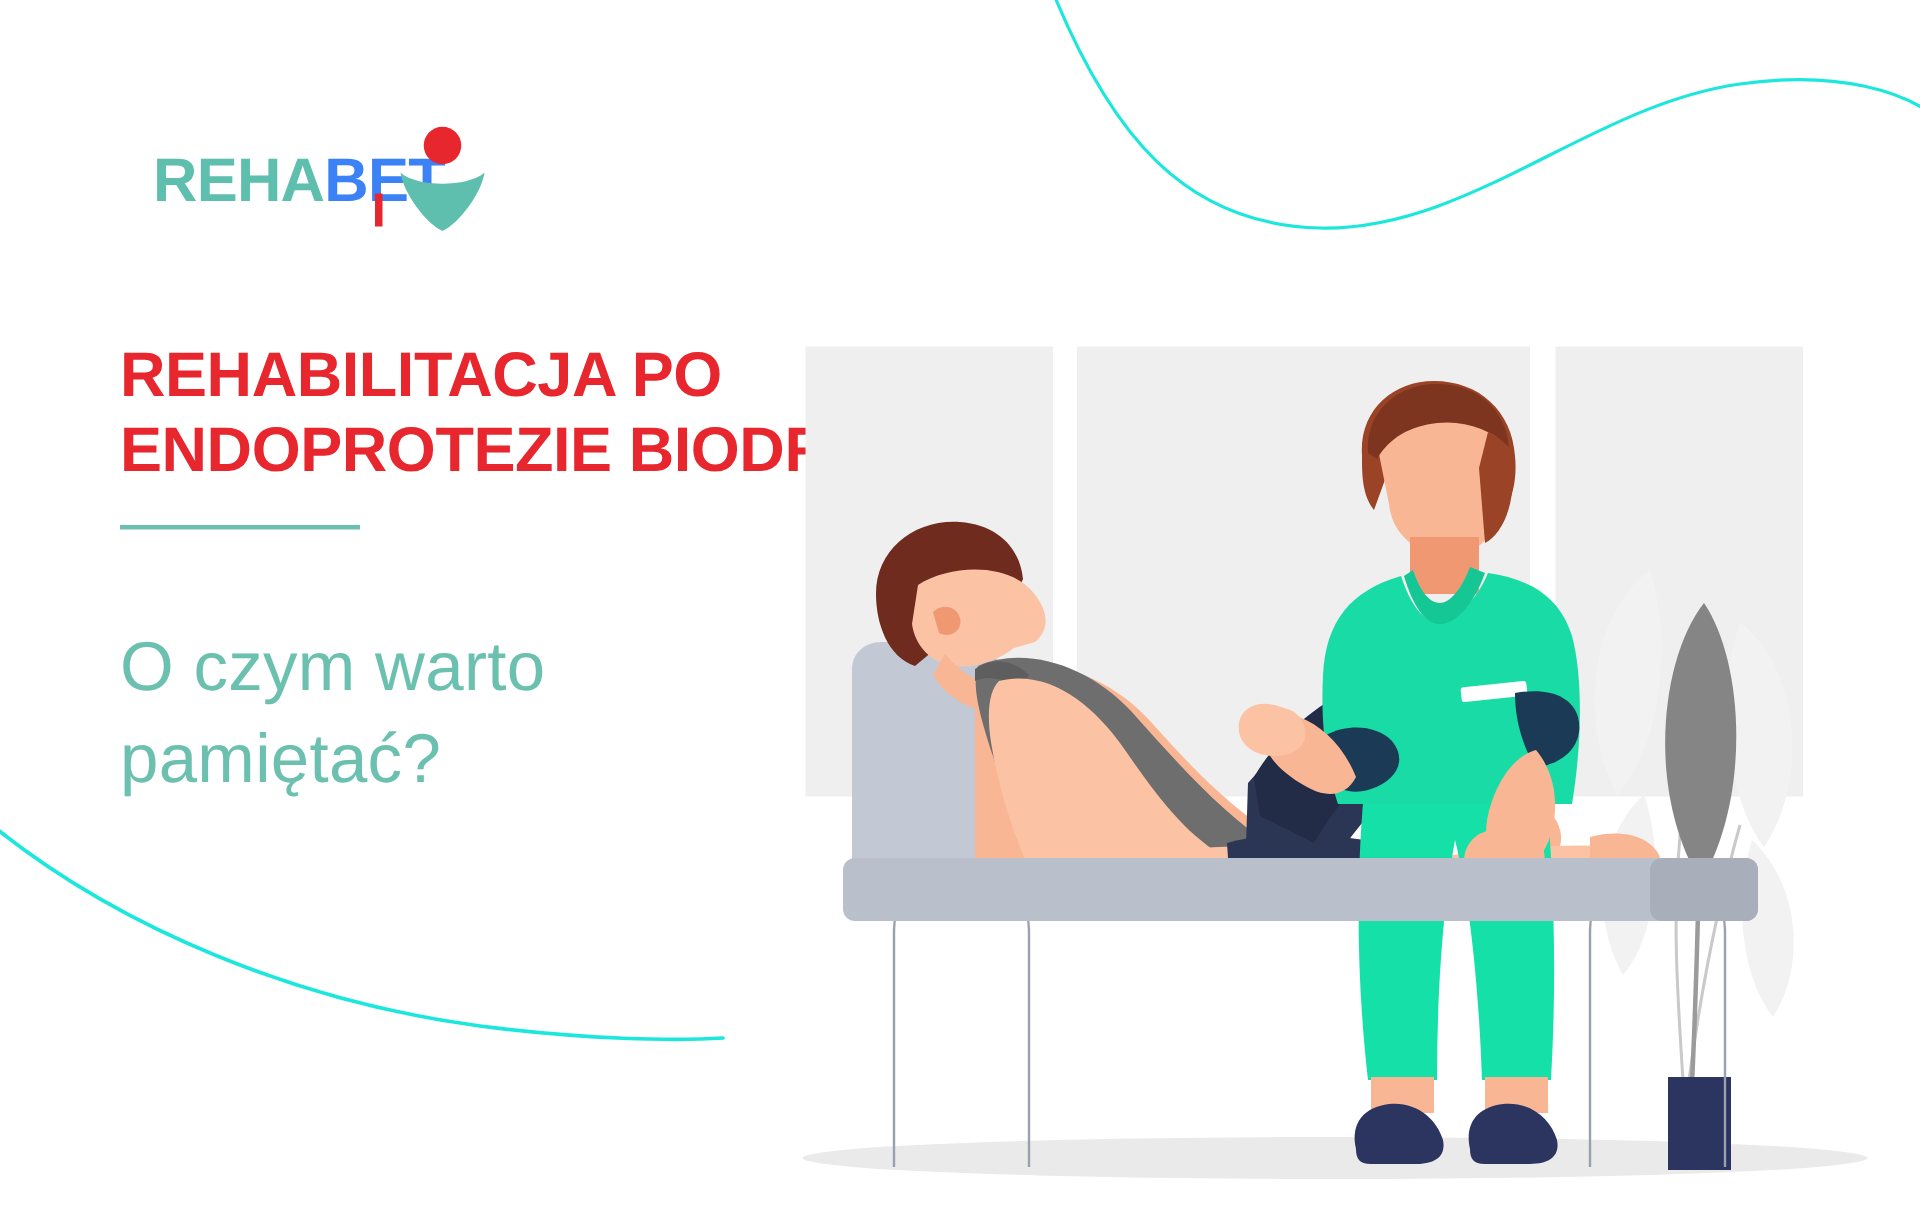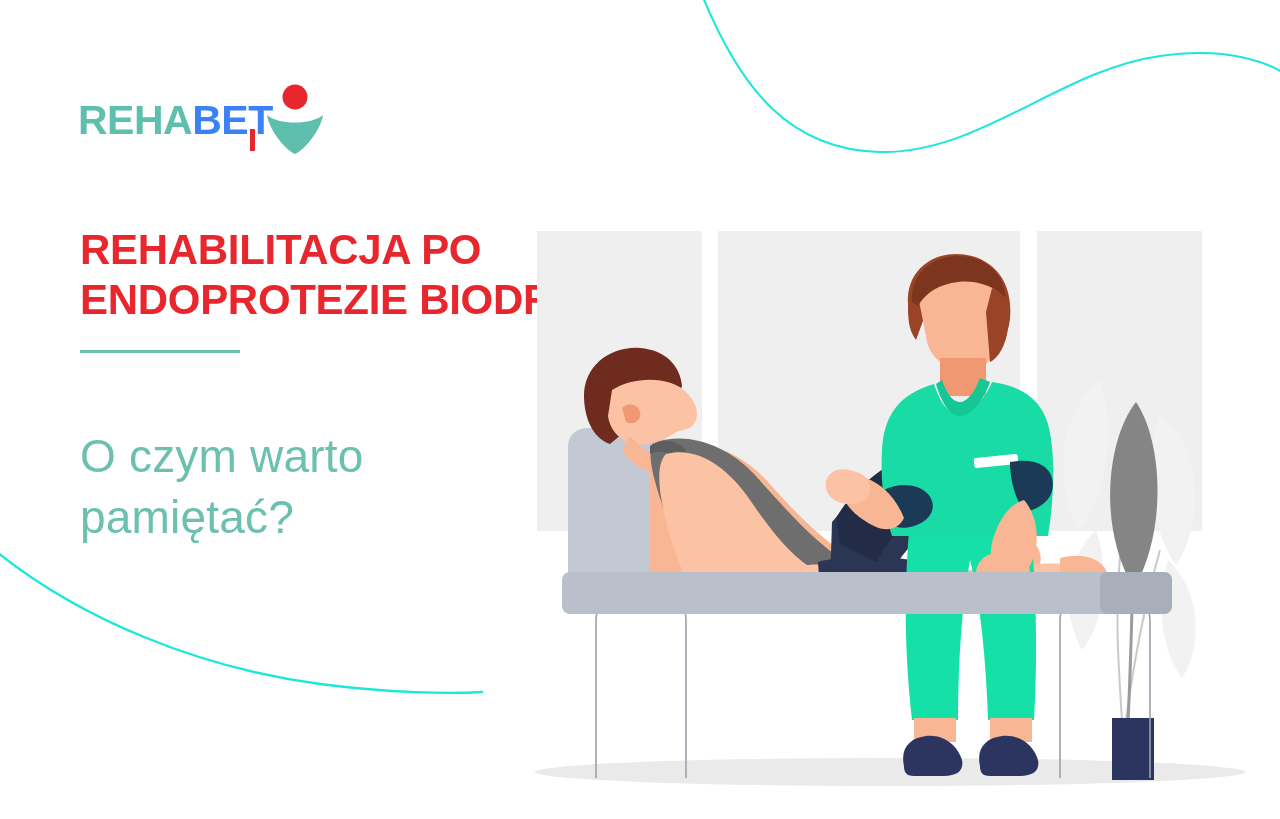--- a/index.html
+++ b/index.html
@@ -39,21 +39,21 @@
   #logo-wordmark {
     position: absolute;
     left: 0;
     top: 17px;
     font-size: 41px;
     font-weight: bold;
     letter-spacing: -0.5px;
     line-height: 1;
     white-space: nowrap;
   }
-  #logo-wordmark .seg-a { color: #5FBFAE; }
+  #logo-wordmark .seg-a { color: #5FBFAE; margin-left: 24px; }
   #logo-wordmark .seg-b { color: #3b82f6; }
   #logo-tail {
     position: absolute;
     left: 172px;
     top: 46px;
     width: 5px;
     height: 22px;
     background: #E8262D;
   }
   #logo-mark {
@@ -81,21 +81,21 @@
     position: absolute;
     left: 80px;
     top: 350px;
     width: 160px;
     height: 3px;
     background: #6CC0B0;
   }
   #subhead {
     position: absolute;
     left: 80px;
-    top: 388px;
+    top: 376px;
     width: 420px;
     color: #6CC0B0;
     font-size: 46px;
     font-weight: 400;
     line-height: 1.32;
     letter-spacing: 0.2px;
   }
 
   
   #illustration {

